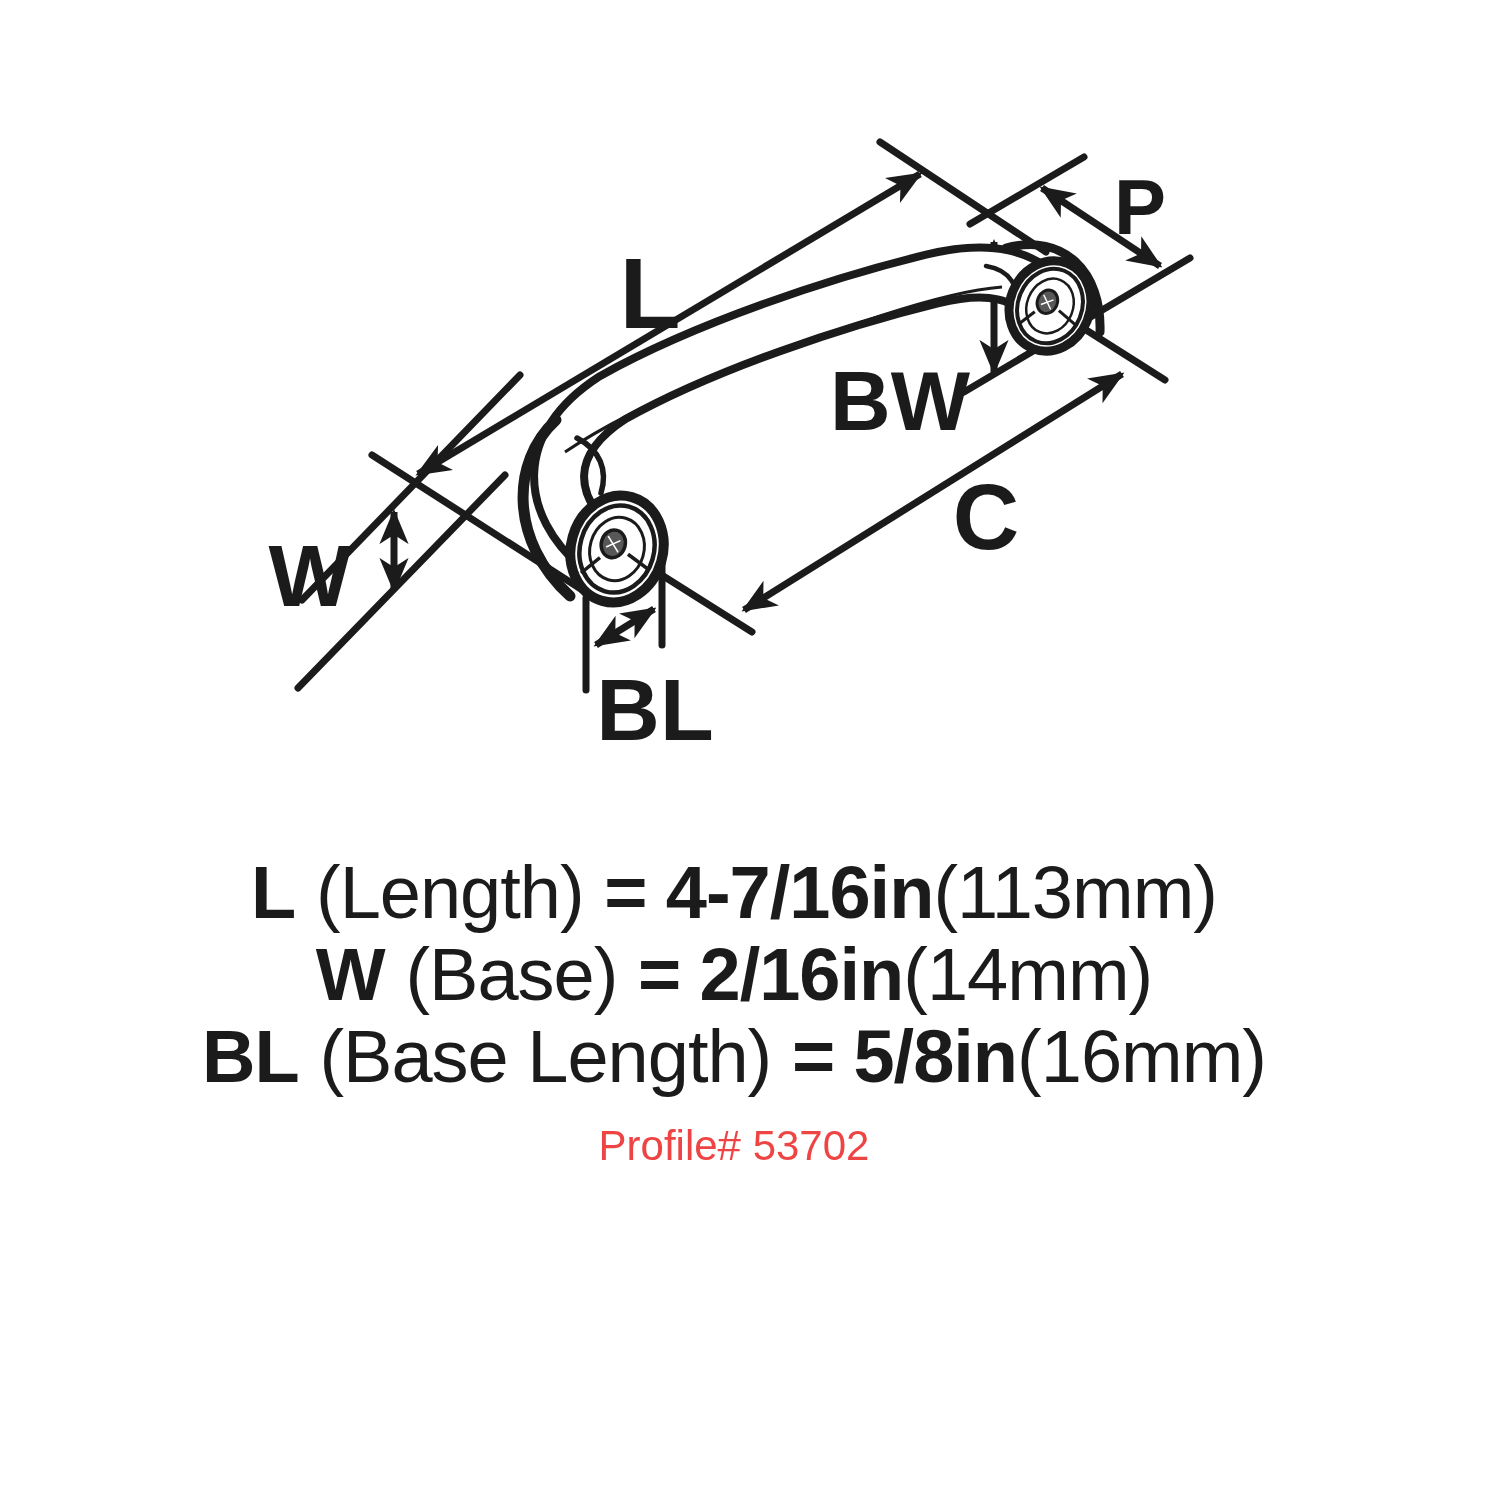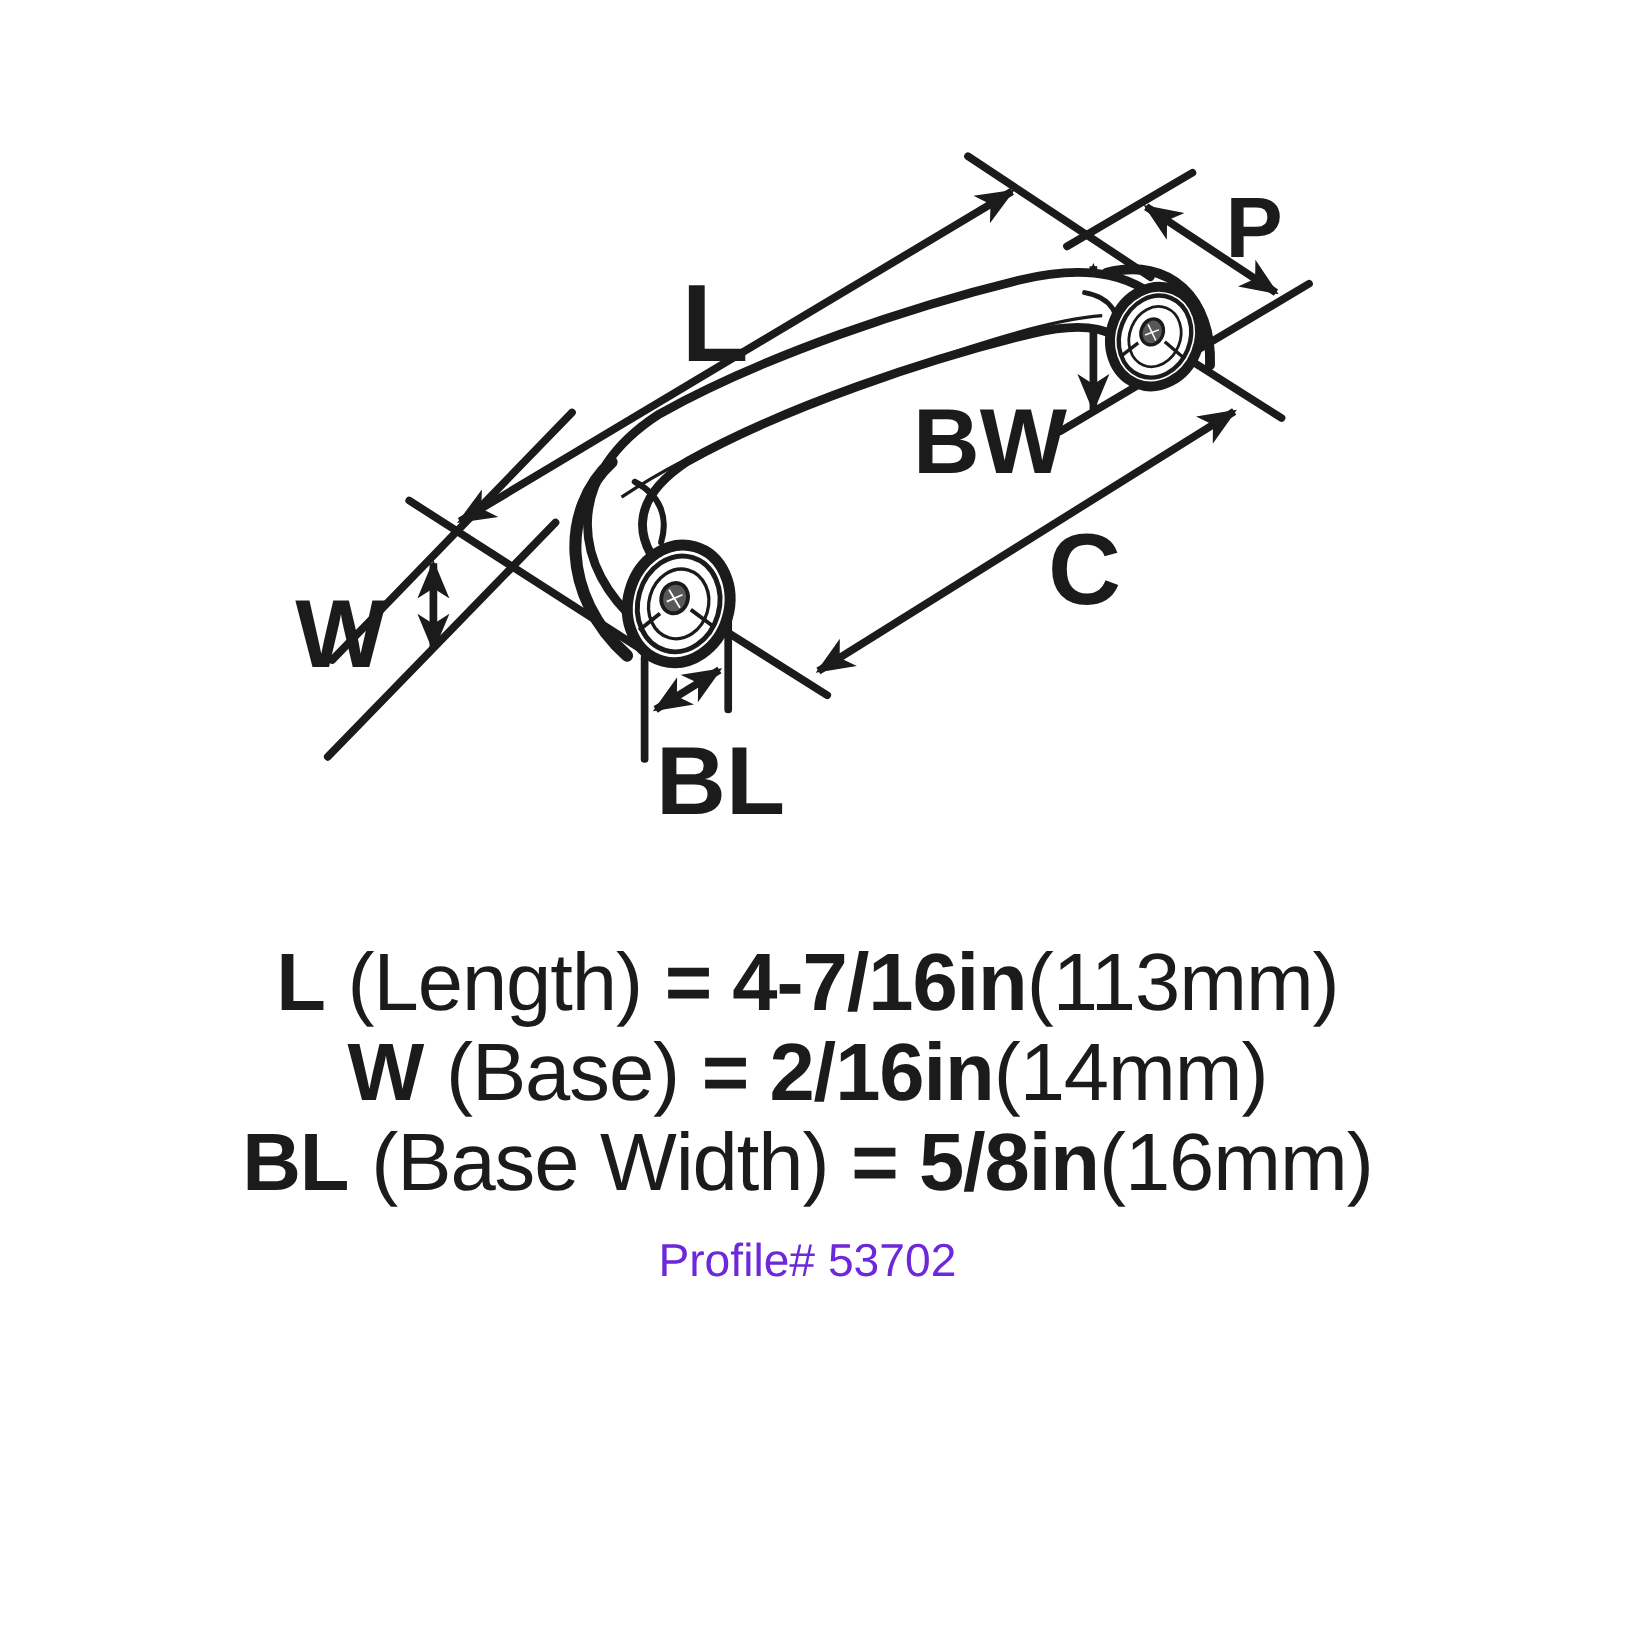--- a/index.html
+++ b/index.html
@@ -30,21 +30,21 @@
   }
   .spec-row .code{font-weight:700;margin-right:.28em;}
   .spec-row .dlabel{font-weight:400;margin-right:.28em;}
   .spec-row .eq{font-weight:700;margin-right:.26em;}
   .spec-row .val{font-weight:700;}
   .spec-row .metric{font-weight:400;}
   .profile-row{
     margin-top:24px;
     font-size:42px;
     font-weight:400;
-    color:#6d28d9;
+    color:#ef4444;
     letter-spacing:0;
   }
   svg text{
     font-family:"Liberation Sans", sans-serif;
     font-weight:700;
     fill:#1b1b1b;
   }
 </style>
 </head>
 <body>
@@ -118,17 +118,17 @@
       <text x="900" y="430" font-size="84" text-anchor="middle">BW</text>
       <text x="986" y="549" font-size="92" text-anchor="middle">C</text>
       <text x="310" y="606" font-size="88" text-anchor="middle">W</text>
       <text x="655" y="740" font-size="88" text-anchor="middle">BL</text>
     </svg>
   </div>
 
   <div class="specs">
     <div class="spec-row"><span class="code">L</span><span class="dlabel">(Length)</span><span class="eq">=</span><span class="val">4-7/16in</span><span class="metric">(113mm)</span></div>
     <div class="spec-row"><span class="code">W</span><span class="dlabel">(Base)</span><span class="eq">=</span><span class="val">2/16in</span><span class="metric">(14mm)</span></div>
-    <div class="spec-row"><span class="code">BL</span><span class="dlabel">(Base Width)</span><span class="eq">=</span><span class="val">5/8in</span><span class="metric">(16mm)</span></div>
+    <div class="spec-row"><span class="code">BL</span><span class="dlabel">(Base Length)</span><span class="eq">=</span><span class="val">5/8in</span><span class="metric">(16mm)</span></div>
     <div class="profile-row">Profile# 53702</div>
   </div>
 
 </div>
 
 </body></html>

